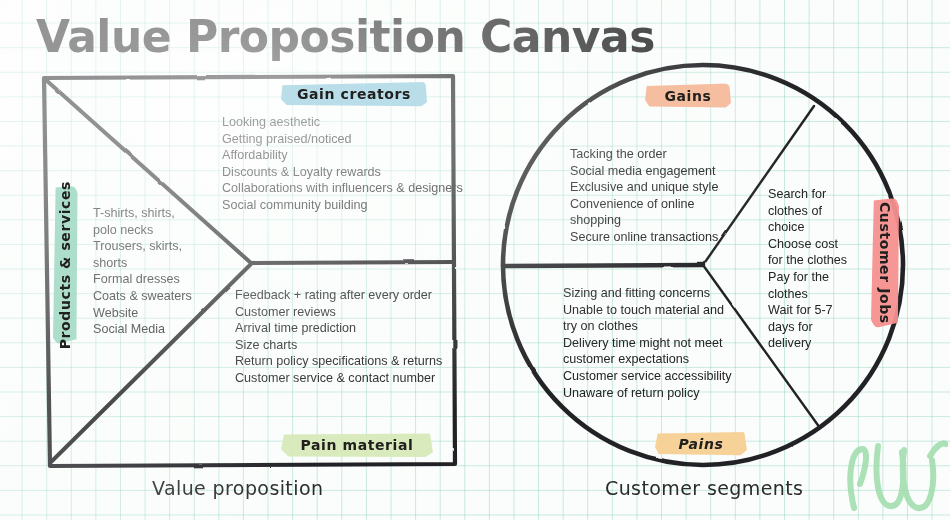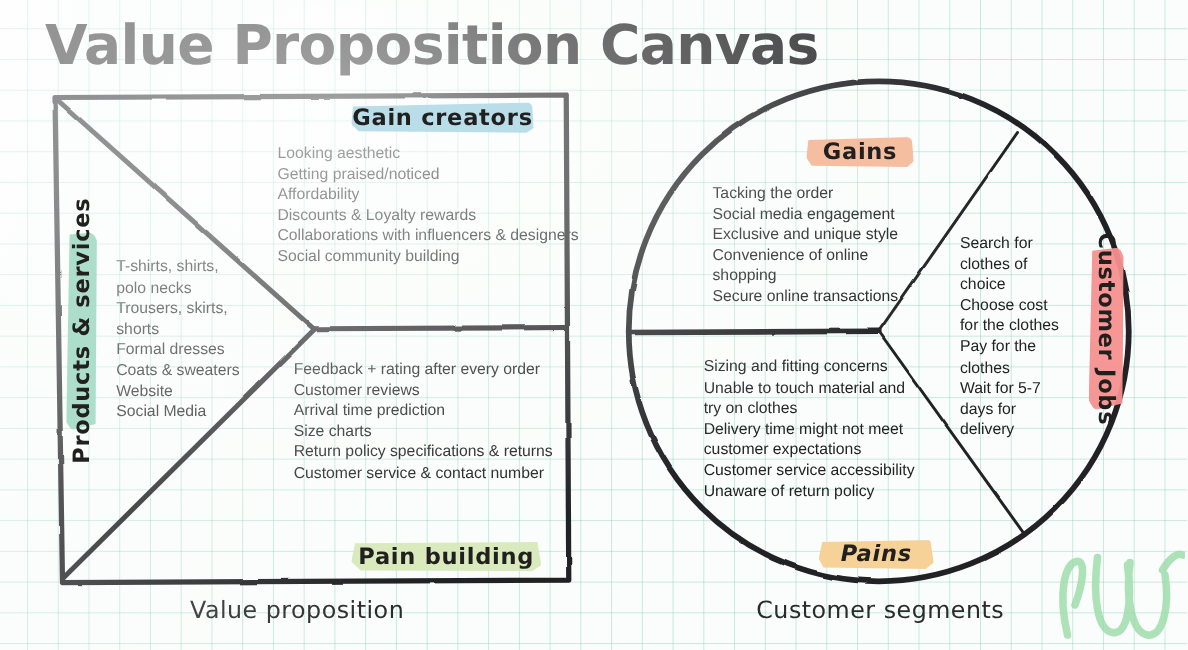--- a/index.html
+++ b/index.html
@@ -58,21 +58,21 @@
     letter-spacing: -0.5px;
     color: #2e2e30;
     line-height: 1.05;
     white-space: nowrap;
   }
 
   
   .marker-label {
     position: absolute;
     font-family: "DejaVu Sans", sans-serif;
-    font-size: 18px;
+    font-size: 14px;
     font-weight: bold;
     color: #21201f;
     letter-spacing: 0.6px;
     display: flex;
     align-items: center;
     justify-content: center;
     white-space: nowrap;
   }
   .marker-label .ink {
     position: relative;
@@ -90,21 +90,21 @@
   }
 
   #label-gain-creators { left: 281px; top: 81px;  width: 146px; height: 26px; }
   #label-gain-creators .swipe { background: #b5dbe8; opacity: 0.95;
       clip-path: polygon(1% 16%, 99% 4%, 100% 82%, 96% 97%, 4% 92%, 0% 70%); }
 
   #label-pain-relievers { left: 281px; top: 432px; width: 152px; height: 26px; }
   #label-pain-relievers .swipe { background: #d7e9b8; opacity: 0.95;
       clip-path: polygon(2% 10%, 98% 6%, 100% 78%, 95% 96%, 5% 94%, 0% 66%); }
 
-  #label-gains { left: 645px; top: 83px; width: 86px; height: 25px; margin-top: 26px; }
+  #label-gains { left: 645px; top: 83px; width: 86px; height: 25px; }
   #label-gains .swipe { background: #f6bb9b; opacity: 0.95;
       clip-path: polygon(2% 12%, 98% 2%, 100% 80%, 94% 98%, 5% 94%, 0% 68%); }
 
   #label-pains { left: 655px; top: 431px; width: 92px; height: 25px; font-style: italic; }
   #label-pains .swipe { background: #f6d093; opacity: 0.95;
       clip-path: polygon(3% 10%, 97% 4%, 100% 76%, 93% 97%, 4% 92%, 0% 64%); }
 
   
   .marker-label.vertical {
     writing-mode: vertical-rl;
@@ -207,21 +207,21 @@
 
   <div id="page-title">Value Proposition Canvas</div>
 
   <div class="marker-label" id="label-gain-creators">
     <span class="swipe"></span>
     <span class="ink">Gain creators</span>
   </div>
 
   <div class="marker-label" id="label-pain-relievers">
     <span class="swipe"></span>
-    <span class="ink">Pain building</span>
+    <span class="ink">Pain material</span>
   </div>
 
   <div class="marker-label vertical" id="label-products-services">
     <span class="swipe"></span>
     <span class="ink">Products &amp; services</span>
   </div>
 
   <div class="marker-label" id="label-gains">
     <span class="swipe"></span>
     <span class="ink">Gains</span>

